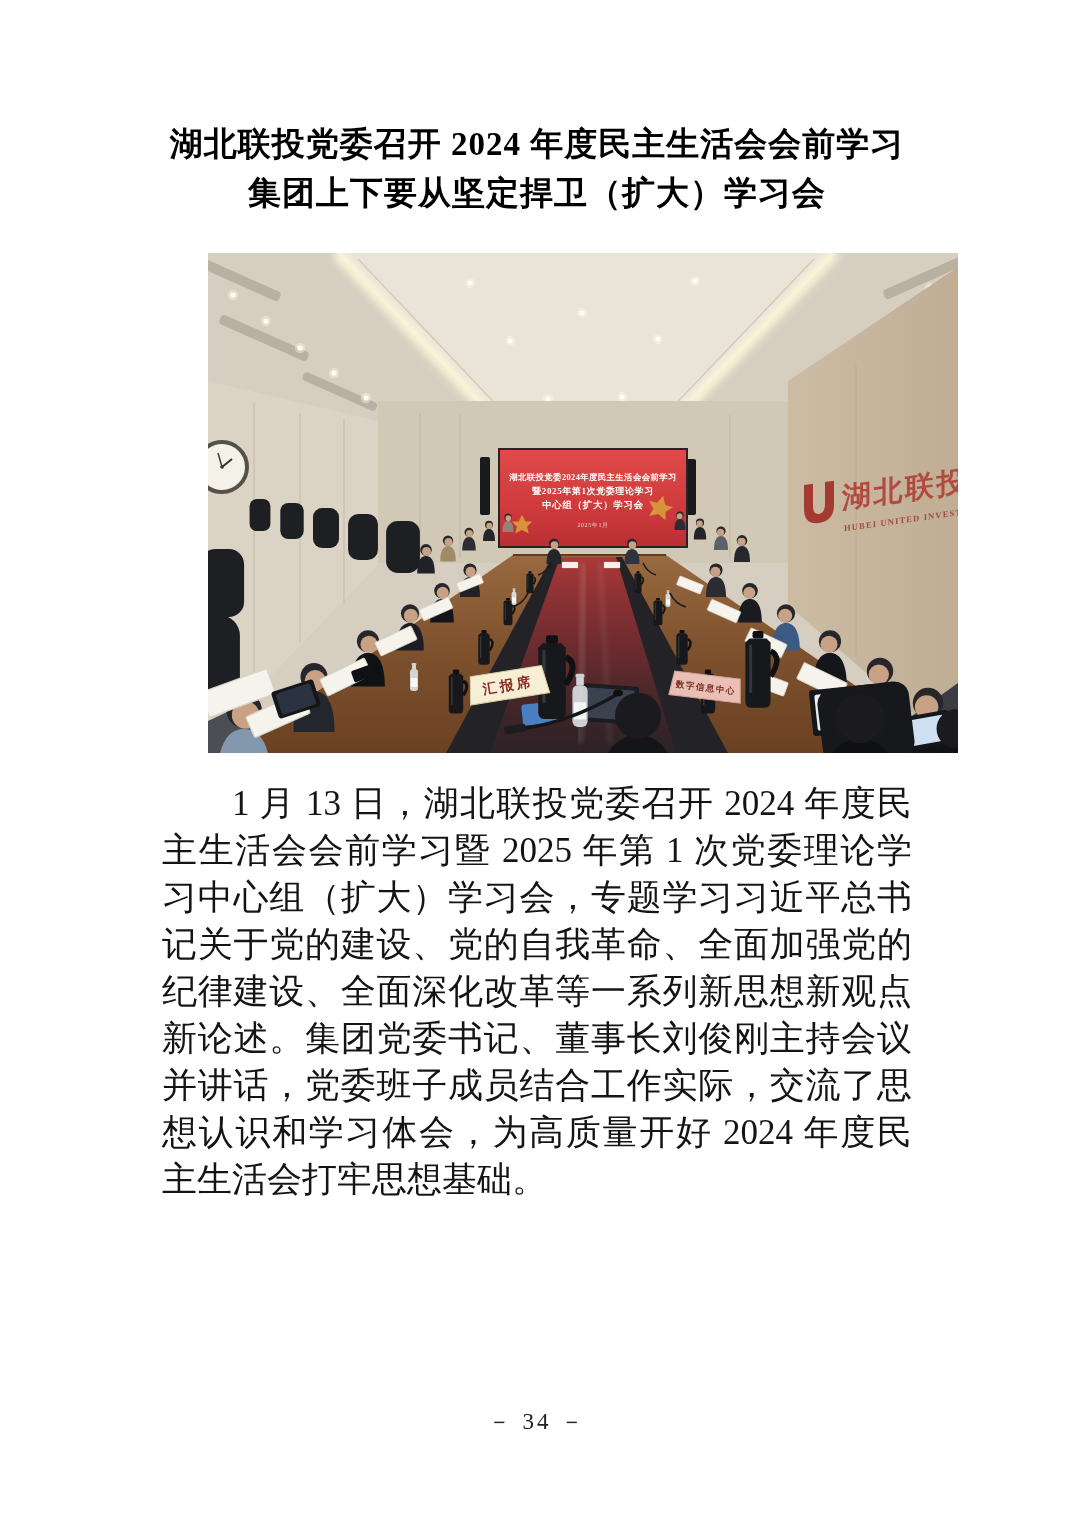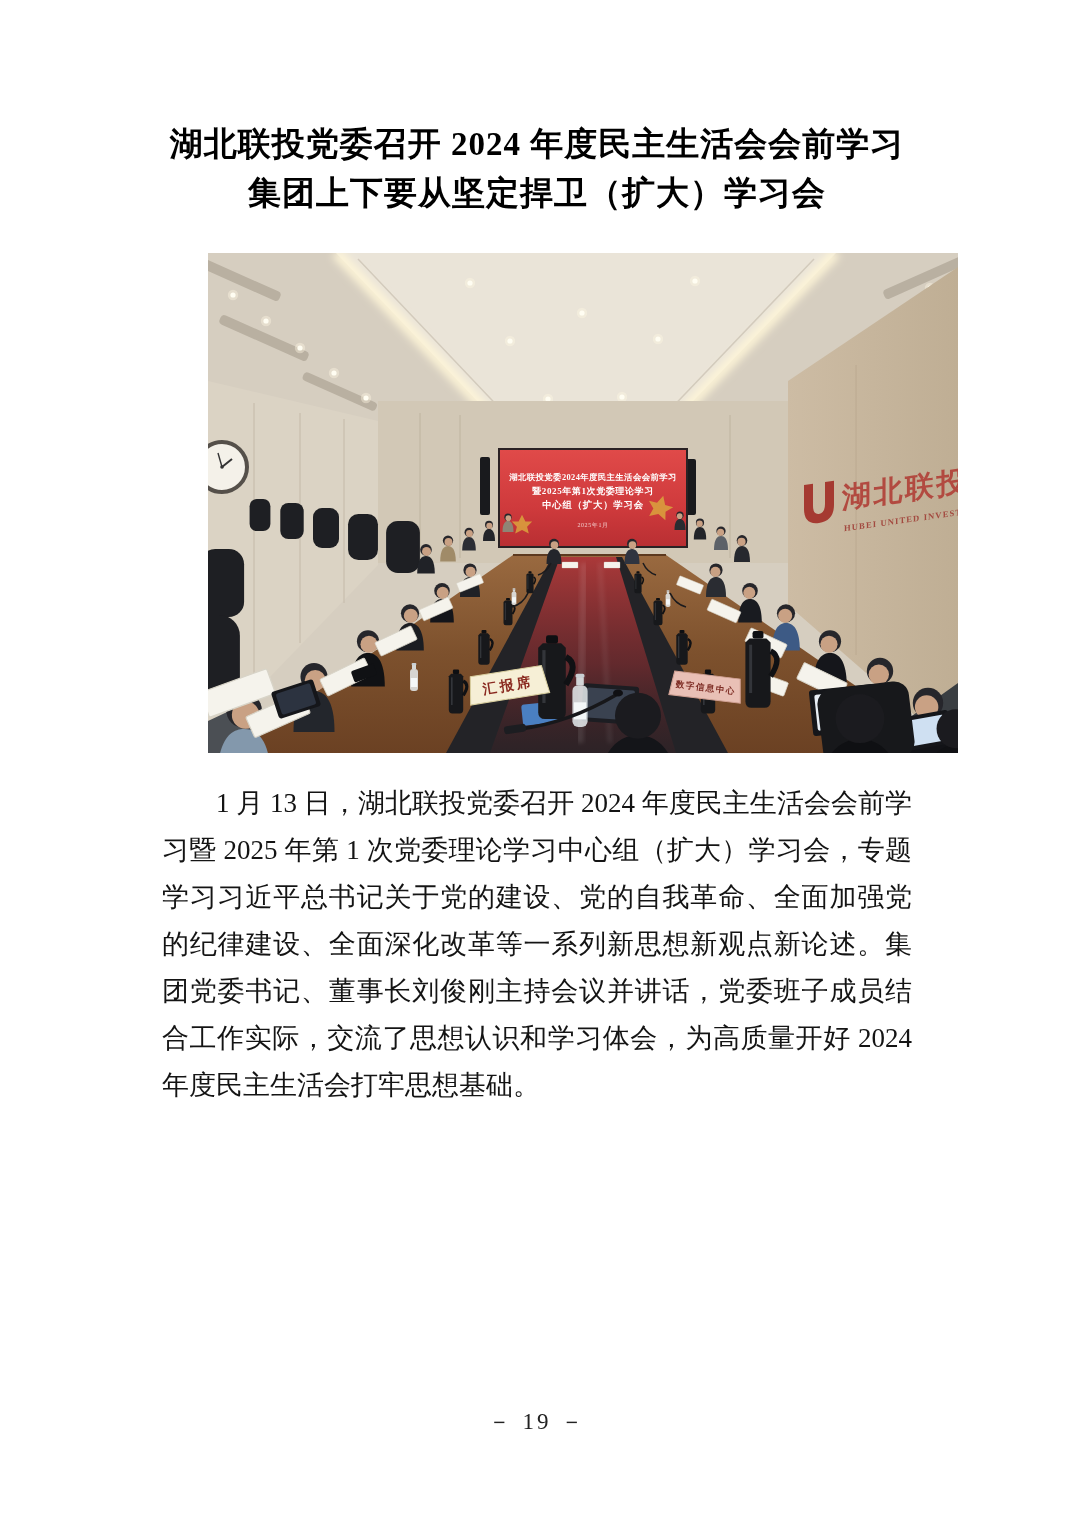--- a/index.html
+++ b/index.html
@@ -23,21 +23,21 @@
   .photo-frame{
     position:absolute;left:162px;top:253px;
     width:750px;height:500px;
     overflow:hidden;
     background:#d6cec0;
     margin-left:46px;
   }
   .photo-frame svg{display:block;}
   .doc-body{
     position:absolute;left:162px;top:780px;width:750px;
-    font-size:27px;line-height:47px;
+    font-size:35px;line-height:47px;
     text-align:justify;
     color:#141414;
   }
   .doc-body p{margin:0;text-indent:2em;}
   .doc-body p + p{margin-top:11px;}
   .page-footer{
     position:absolute;left:0;top:1406px;width:1074px;
     text-align:center;
     font-size:23px;letter-spacing:3px;color:#222;
   }
@@ -322,15 +322,15 @@
         <use href="#psnb" transform="translate(652,486) scale(3.4)" style="color:#0f1013"></use>
         <use href="#psnb" transform="translate(748,492) scale(2.7)" style="color:#101114"></use>
       </g>
     </svg>
   </div>
 
   <div class="doc-body">
     <p>1 月 13 日，湖北联投党委召开 2024 年度民主生活会会前学习暨 2025 年第 1 次党委理论学习中心组（扩大）学习会，专题学习习近平总书记关于党的建设、党的自我革命、全面加强党的纪律建设、全面深化改革等一系列新思想新观点新论述。集团党委书记、董事长刘俊刚主持会议并讲话，党委班子成员结合工作实际，交流了思想认识和学习体会，为高质量开好 2024 年度民主生活会打牢思想基础。</p>
   </div>
 
-  <div class="page-footer">－ 19 －</div>
+  <div class="page-footer">－ 34 －</div>
 
 </div>
 
 </body></html>

